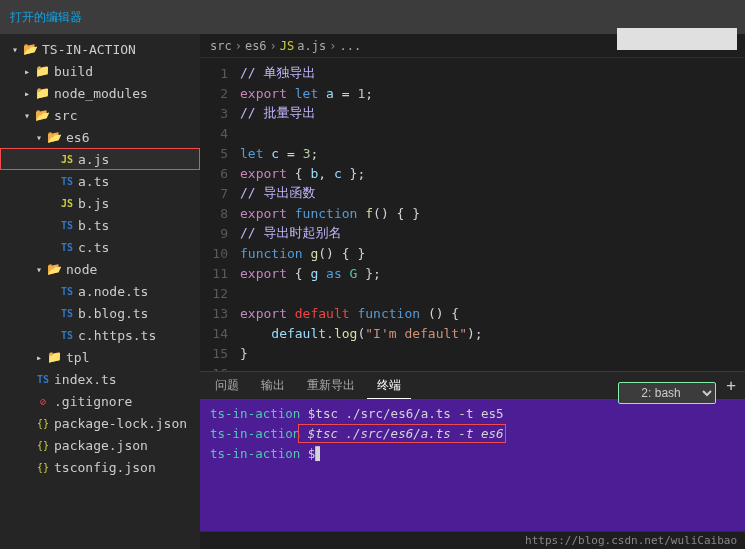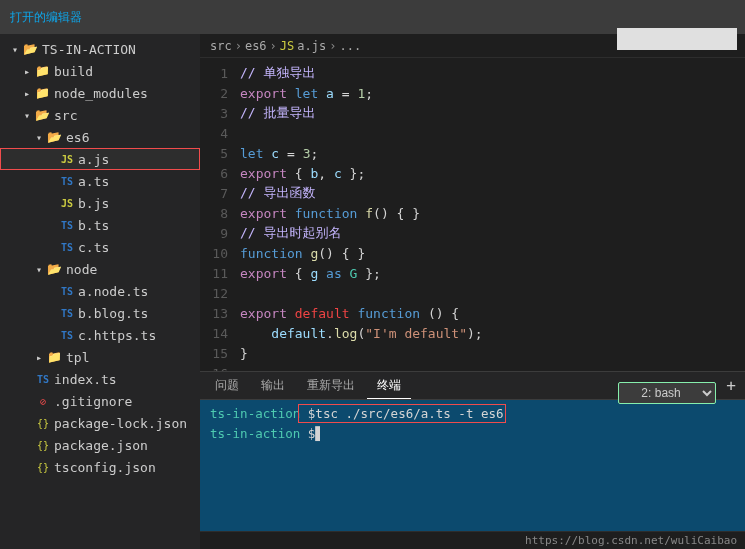--- a/index.html
+++ b/index.html
@@ -164,21 +164,21 @@
     .kw-let { color: #569cd6; }
     .kw-function { color: #569cd6; }
     .kw-default { color: #ef4444; }
     .kw-console { color: #9cdcfe; }
     .kw-log { color: #dcdcaa; }
     .name-g { color: #4ec9b0; }
 
     
     .terminal-panel {
       height: 160px;
-      background: #0c4a6e;
+      background: #4c1d95;
       border-top: 1px solid #3c3c3c;
       display: flex;
       flex-direction: column;
     }
 
     .terminal-tabs {
       display: flex;
       align-items: center;
       background: #252526;
       height: 28px;
@@ -238,20 +238,21 @@
       line-height: 20px;
       white-space: pre;
     }
 
     .terminal-prompt { color: #4ec9b0; }
     .terminal-cmd { color: #d4d4d4; }
     .terminal-highlighted {
       outline: 1.5px solid #f14c4c;
       outline-offset: 1px;
       display: inline;
+      font-style: italic;
     }
 
     
     .footer-hint {
       background: #1e1e1e;
       color: #888;
       font-size: 11px;
       padding: 2px 8px;
       text-align: right;
       height: 18px;
@@ -470,20 +471,21 @@
           <div class="terminal-tab active">终端</div>
           <div class="terminal-tab-right">
             <select class="bash-select">
               <option>2: bash</option>
             </select>
             <span class="terminal-add-btn">+</span>
           </div>
         </div>
 
         <div class="terminal-content" id="terminal-content-container">
+            <div class="terminal-line"><span class="terminal-prompt">ts-in-action</span><span class="terminal-cmd"> $tsc ./src/es6/a.ts -t es5</span></div>
             <div class="terminal-line"><span class="terminal-prompt">ts-in-action</span><span class="terminal-highlighted terminal-cmd"> $tsc ./src/es6/a.ts -t es6</span></div>
             <div class="terminal-line"><span class="terminal-prompt">ts-in-action</span><span class="terminal-cmd"> $▋</span></div>
           </div>
 
       </div>
 
       <div class="footer-hint">
         <span>https://blog.csdn.net/wuliCaibao</span>
       </div>
 

